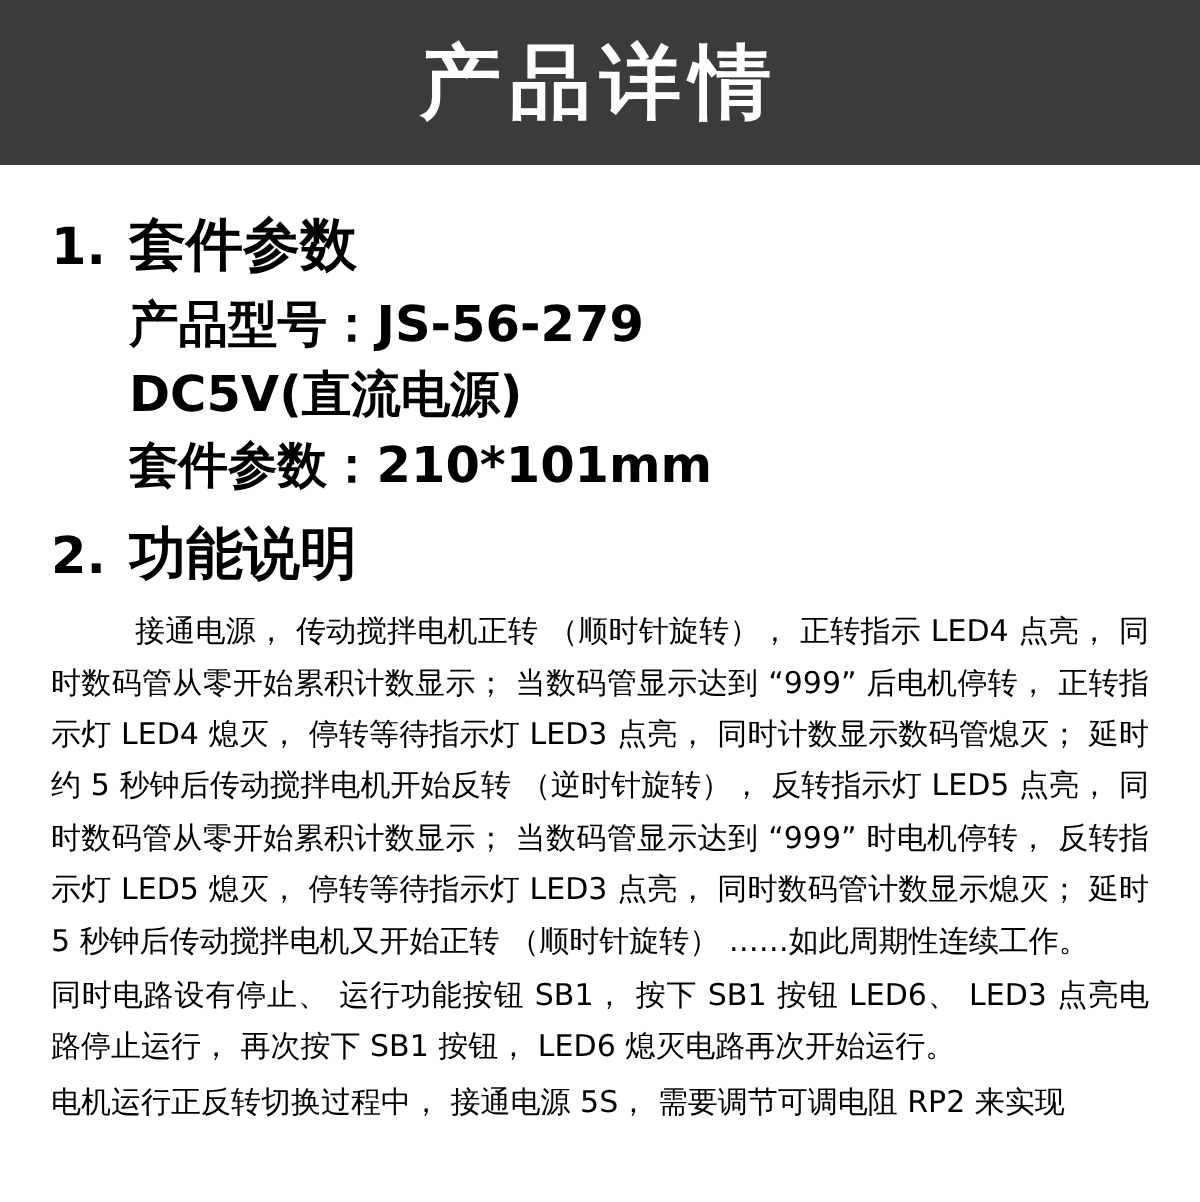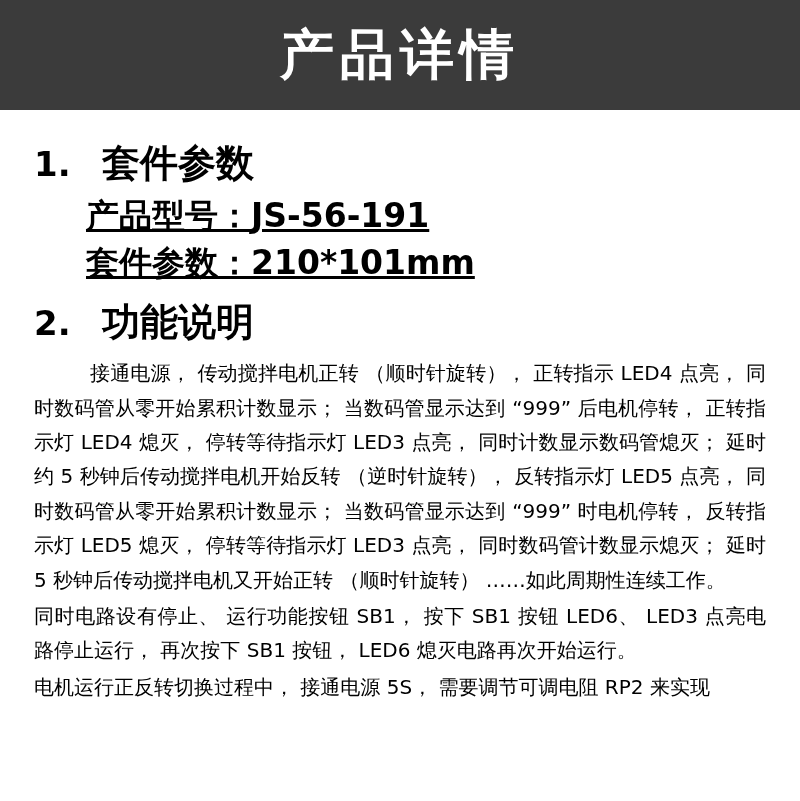--- a/index.html
+++ b/index.html
@@ -49,33 +49,31 @@
   }
   .section-num {
     font-size: 34px;
     font-weight: bold;
     width: 52px;
     flex: 0 0 52px;
   }
   .section-title {
     font-size: 38px;
     font-weight: bold;
-    margin-left: 16px;
   }
   .spec-list {
     margin: 4px 0 6px 52px;
   }
   .spec-row {
     display: flex;
     align-items: flex-end;
     font-size: 33px;
     font-weight: bold;
     line-height: 1.42;
     white-space: nowrap;
-    text-decoration: underline;
   }
   .spec-label {
     font-size: 33px;
     font-weight: bold;
   }
   .spec-value {
     font-size: 33px;
     font-weight: bold;
   }
   .section-head.second {
@@ -107,23 +105,24 @@
   <div class="content">
 
     <div class="section-head">
       <span class="section-num">1.</span>
       <span class="section-title">套件参数</span>
     </div>
 
     <div class="spec-list">
       <div class="spec-row">
         <span class="spec-label">产品型号：</span>
-        <span class="spec-value">JS-56-191</span>
+        <span class="spec-value">JS-56-279</span>
       </div>
       <div class="spec-row">
+        <span class="spec-value">DC5V(直流电源)</span>
       </div>
       <div class="spec-row">
         <span class="spec-label">套件参数：</span>
         <span class="spec-value">210*101mm</span>
       </div>
     </div>
 
     <div class="section-head second">
       <span class="section-num">2.</span>
       <span class="section-title">功能说明</span>

